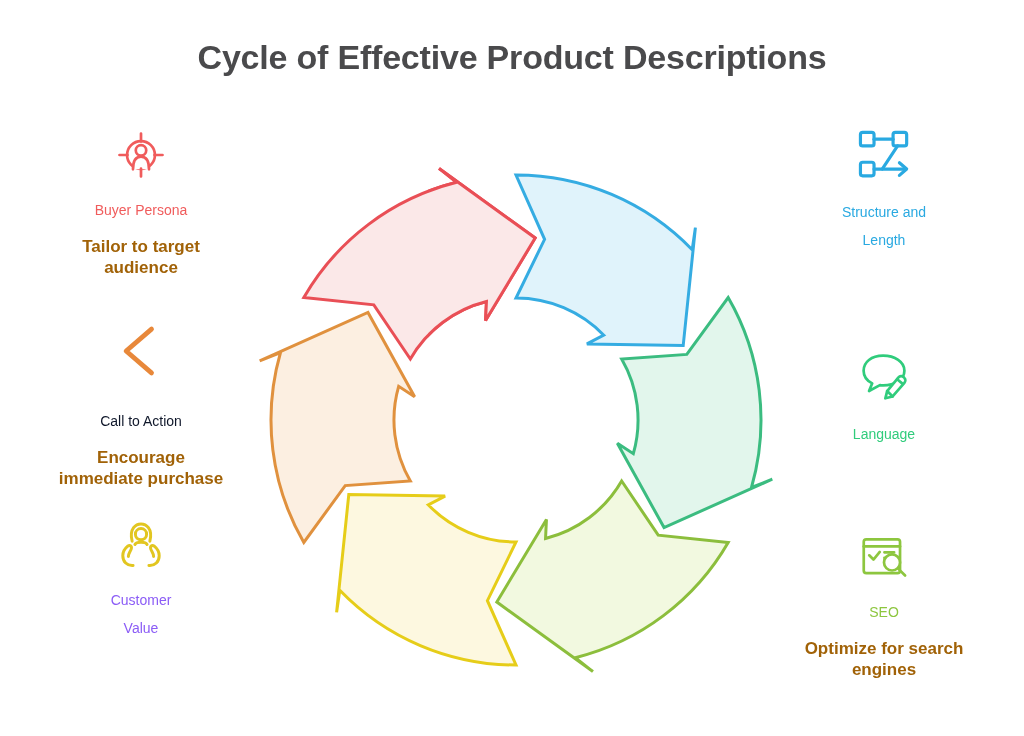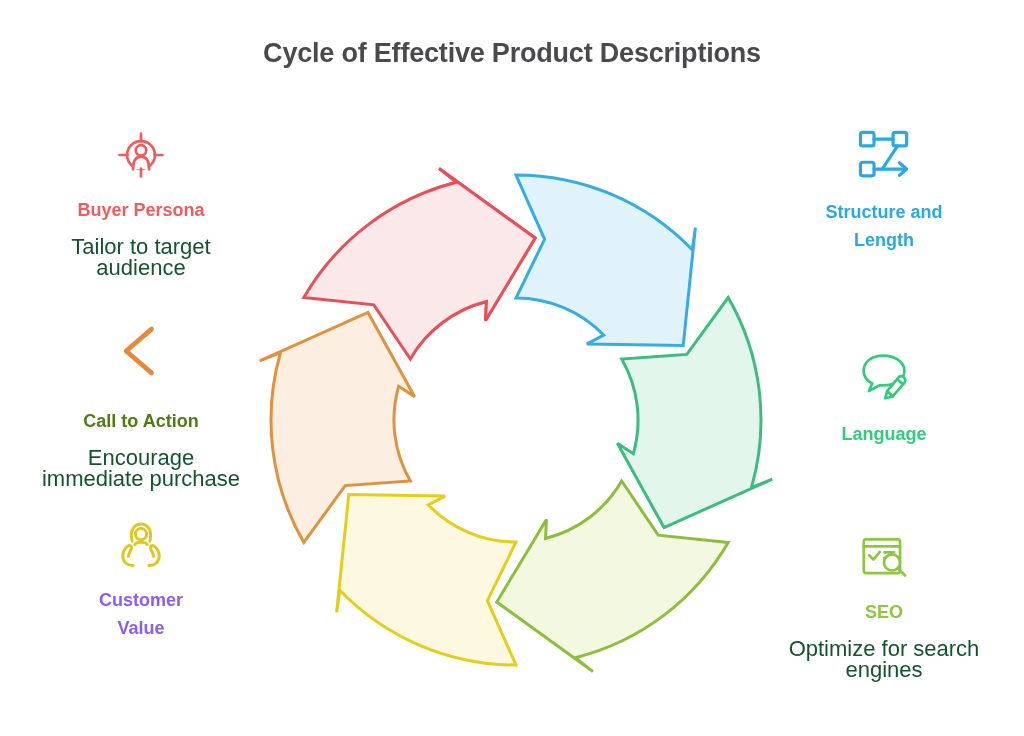--- a/index.html
+++ b/index.html
@@ -1,25 +1,25 @@
 <!DOCTYPE html>
 <html><head>
 <meta charset="utf-8">
 <style>
   html,body{margin:0;padding:0;background:#fff;}
   #page{position:relative;width:1024px;height:736px;background:#fff;overflow:hidden;
         font-family:"Liberation Sans","DejaVu Sans",sans-serif;}
   #main-title{position:absolute;top:38px;left:0;width:1024px;margin:0;text-align:center;
-        font-size:27px;font-weight:700;color:#4a4a4c;letter-spacing:-0.2px;}
+        font-size:34px;font-weight:700;color:#4a4a4c;letter-spacing:-0.2px;}
   .cycle-svg{position:absolute;left:236px;top:140px;width:560px;height:560px;}
   .item{position:absolute;width:240px;text-align:center;}
   .item .icon{display:block;margin:0 auto;}
   .item .icon svg{display:block;margin:0 auto;}
-  .item h3{margin:14px 0 0;font-size:18px;font-weight:700;line-height:28px;}
-  .item p{margin:12px 0 0;font-size:22px;line-height:21px;color:#14532d;}
+  .item h3{margin:14px 0 0;font-size:14px;font-weight:400;line-height:28px;}
+  .item p{margin:12px 0 0;font-size:17px;line-height:21px;color:#a16207;font-weight:bold;}
   #item-buyer-persona{left:21px;top:128px;}
   #item-call-to-action{left:21px;top:323px;}
   #item-customer-value{left:21px;top:516px;}
   #item-structure-length{left:764px;top:126px;}
   #item-language{left:764px;top:348px;}
   #item-seo{left:764px;top:530px;}
 </style>
 </head>
 <body>
 
@@ -67,21 +67,21 @@
     <h3 style="color: rgb(240, 92, 92);">Buyer Persona</h3>
     <p>Tailor to target<br>audience</p>
   </div>
 
   <div class="item" id="item-call-to-action">
     <span class="icon" style="color: rgb(232, 136, 58);">
       <svg width="56" height="56" viewBox="0 0 64 64" fill="none" stroke="currentColor" stroke-width="5.5" stroke-linecap="round" stroke-linejoin="round">
         <path d="M44 7 L15 32 L44 57"></path>
       </svg>
     </span>
-    <h3 style="color: #4d7c0f; margin-top: 28px;">Call to Action</h3>
+    <h3 style="color: #0f172a; margin-top: 28px;">Call to Action</h3>
     <p>Encourage<br>immediate purchase</p>
   </div>
 
   <div class="item" id="item-customer-value">
     <span class="icon" style="color: rgb(226, 198, 32);">
       <svg width="60" height="56" viewBox="0 0 64 60" fill="none" stroke="currentColor" stroke-width="3.2" stroke-linecap="round">
         <path d="M22.5 27 C19 13 27 8.5 32 8.5 C37 8.5 45 13 41.5 27"></path>
         <circle cx="32" cy="19.5" r="6" fill="#fff"></circle>
         <path d="M25.5 30.5 C27 27.5 37 27.5 38.5 30.5"></path>
         <path d="M23.5 53 C17 53.5 12.5 49 12.5 42.5 C12.5 37.5 15 34.5 17.5 32.5 C20.5 30.5 22.5 32.5 21.5 35.5 C20.5 38.5 18.5 40 18.5 43.5"></path>

